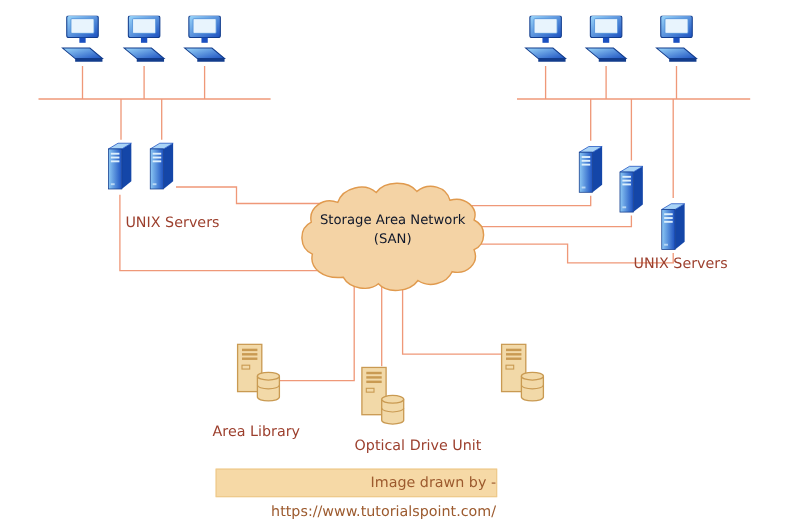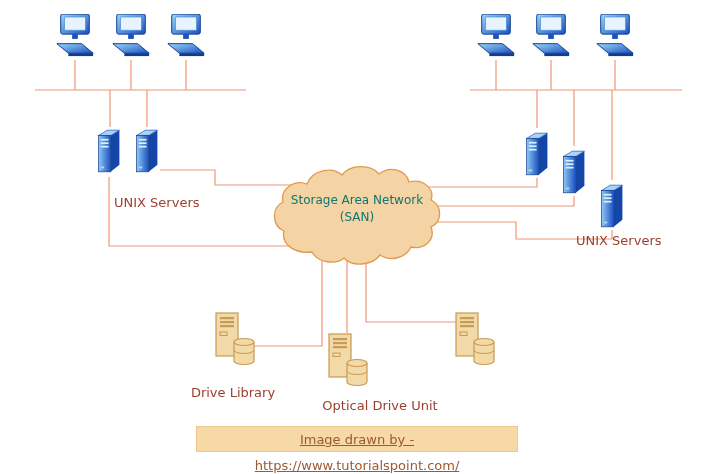--- a/index.html
+++ b/index.html
@@ -2,49 +2,49 @@
 <html><head>
 <meta charset="utf-8">
 <style>
   html,body{margin:0;padding:0;background:#ffffff;}
   .canvas{
     position:relative;
     width:720px;height:474px;
     background:#ffffff;
     font-family:"DejaVu Sans","Liberation Sans",sans-serif;
     overflow:hidden;
+    border-radius:27px;
   }
   .layer{position:absolute;left:0;top:0;}
   .icon{position:absolute;display:block;}
   .node-label{
     position:absolute;
     font-size:13px;
     color:#9c3f2d;
     white-space:nowrap;
   }
   .node-label.centered{text-align:center;}
   .cloud-label{
     position:absolute;
     left:284px;top:192px;width:146px;
     text-align:center;
     font-size:12px;
     line-height:17px;
-    color:#0f766e;
+    color:#0f172a;
   }
   .caption{
     position:absolute;
-    left:196px;top:426px;width:322px;height:26px;
+    left:196px;top:426px;width:256px;height:26px;
     background:#f6d9a6;
     border:1px solid #eec88a;
     color:#9c5a2e;
     font-size:13px;
     line-height:26px;
-    text-align:center;
+    text-align:right;
     box-sizing:border-box;
-    text-decoration:underline;
   }
 </style>
 </head>
 <body>
 
 <div class="canvas">
 
   <svg width="0" height="0" style="position:absolute" aria-hidden="true">
     <defs>
       <linearGradient id="gb" x1="0" y1="0" x2="1" y2="1">
@@ -173,20 +173,20 @@
 
   <div class="node-label" style="left:114px;top:195px">UNIX Servers</div>
 
   <div class="node-label" style="left:576px;top:233px">UNIX Servers</div>
 
   <div class="cloud-label">
     <div>Storage Area Network</div>
     <div>(SAN)</div>
   </div>
 
-  <div class="node-label centered" style="left:163px;top:385px;width:140px">Drive Library</div>
+  <div class="node-label centered" style="left:163px;top:385px;width:140px">Area Library</div>
 
   <div class="node-label centered" style="left:309px;top:398px;width:142px">Optical Drive Unit</div>
 
 
   <div class="caption">Image drawn by - https://www.tutorialspoint.com/</div>
 
 </div>
 
 </body></html>

